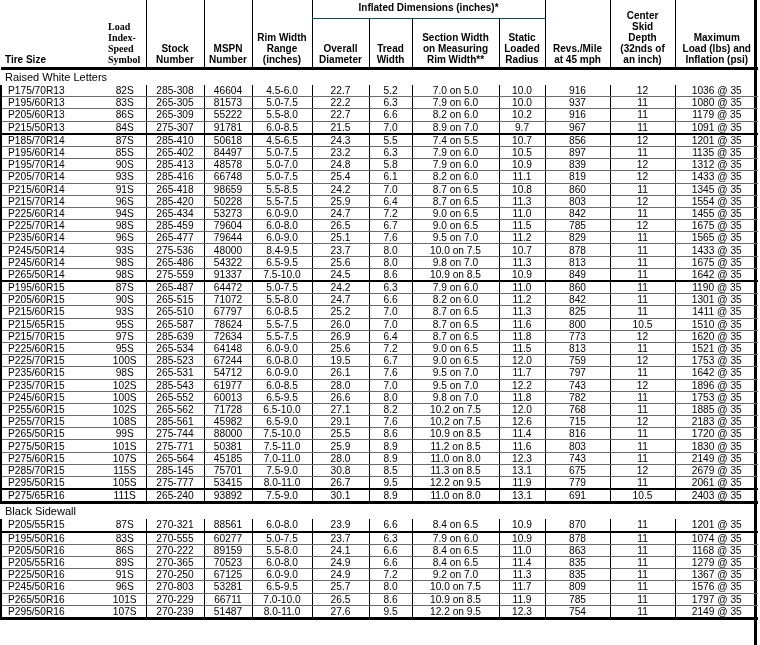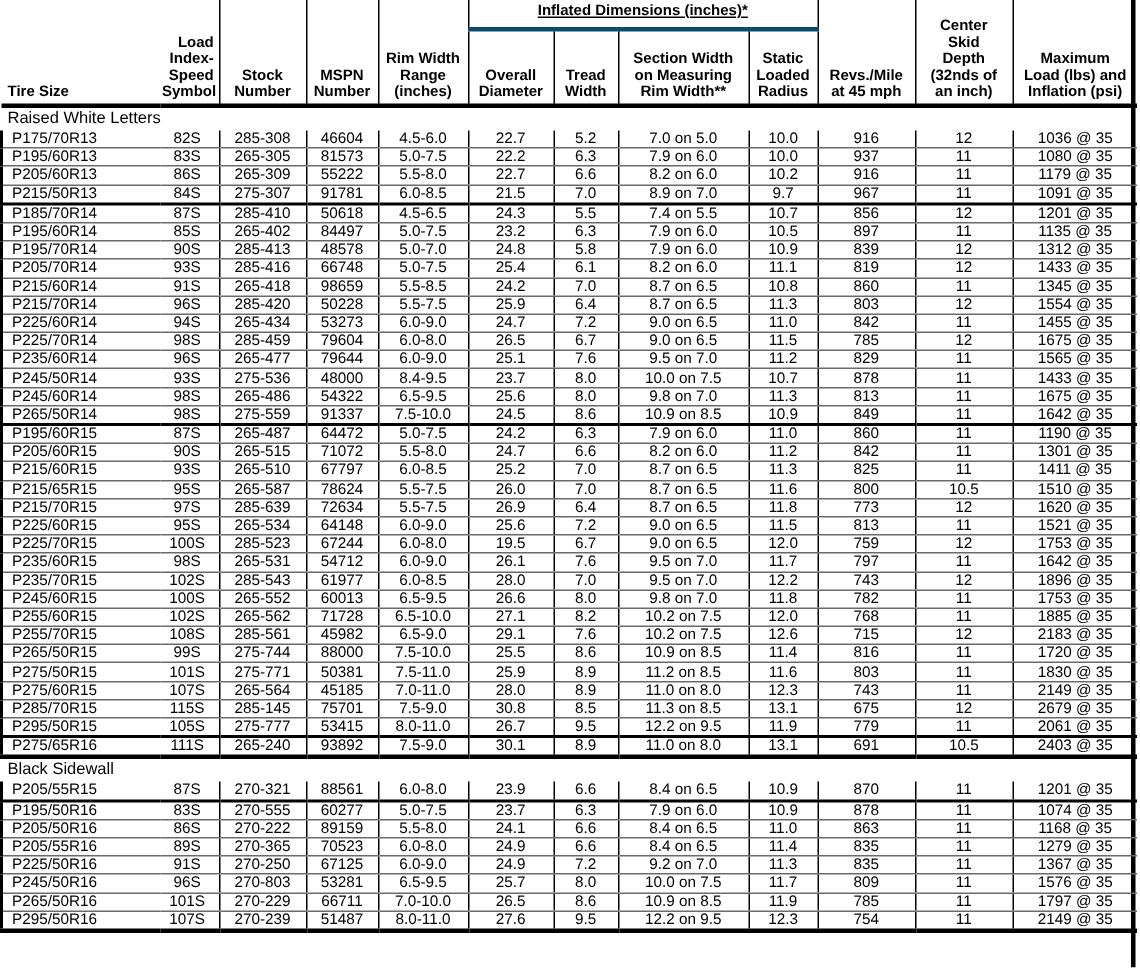--- a/index.html
+++ b/index.html
@@ -4,22 +4,22 @@
 <style>
   html, body { margin: 0; padding: 0; background: #ffffff; }
   body { width: 760px; height: 645px; overflow: hidden; font-family: "Liberation Sans", sans-serif; color: #000; }
   .sheet { position: relative; width: 757px; height: 645px; border-right: 3px solid #000; box-sizing: border-box; }
   table { border-collapse: collapse; width: 757px; table-layout: fixed; }
   col.c-size { width: 106px; } col.c-li { width: 39px; } col.c-stock { width: 58px; } col.c-mspn { width: 48px; }
   col.c-rim { width: 60px; } col.c-od { width: 57px; } col.c-tw { width: 43px; } col.c-sw { width: 87px; }
   col.c-slr { width: 46px; } col.c-rpm { width: 65px; } col.c-skid { width: 65px; } col.c-max { width: 83px; }
   th { font-size: 10px; font-weight: bold; line-height: 11px; vertical-align: bottom; padding: 0 1px 2px; text-align: center; border-left: 1px solid #000; }
   th.first { border-left: none; text-align: left; padding-left: 4px; margin-left: 20px; }
-  th.li { text-align: right; padding-right: 3px; border-left: none; }
-  th.group { border-bottom: 3px solid #0c4a6e; vertical-align: top; padding-top: 2px; height: 14px; text-decoration: underline; }
+  th.li { text-align: left; padding-right: 3px; border-left: none; font-family: Liberation Serif, serif; }
+  th.group { border-bottom: 1px solid #0c4a6e; vertical-align: top; padding-top: 2px; height: 14px; }
   thead tr.h2 th { height: 46px; }
   thead { border-bottom: 3px solid #000; }
   td { font-size: 10.2px; line-height: 11px; height: 11.2px; padding: 0 2px; text-align: center; border-left: 1px solid #000; border-bottom: 1px solid #6a6a6a; white-space: nowrap; }
   td.size { text-align: left; padding-left: 6px; border-left: 2px solid #000; }
   td.li { text-align: center; padding-right: 5px; border-left: none; }
   tr.sec-title td { font-weight: normal; font-size: 11px; text-align: left; padding-left: 4px; height: 15px; border-left: none; border-bottom: none; }
   tr.group-end td { border-bottom: 3px solid #000; }
   tr.group-end-light td { border-bottom: 2px solid #000; }
 </style>
 </head>

